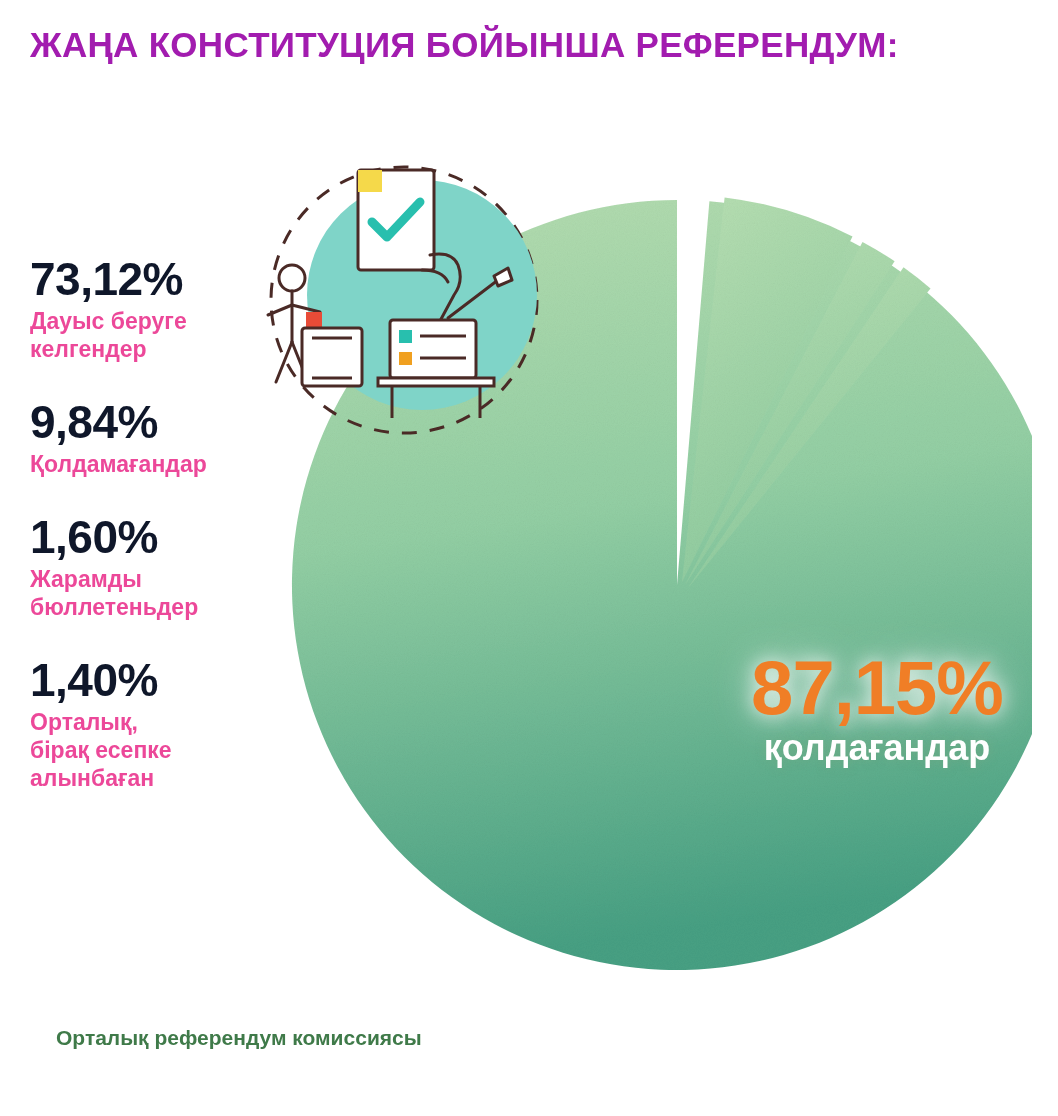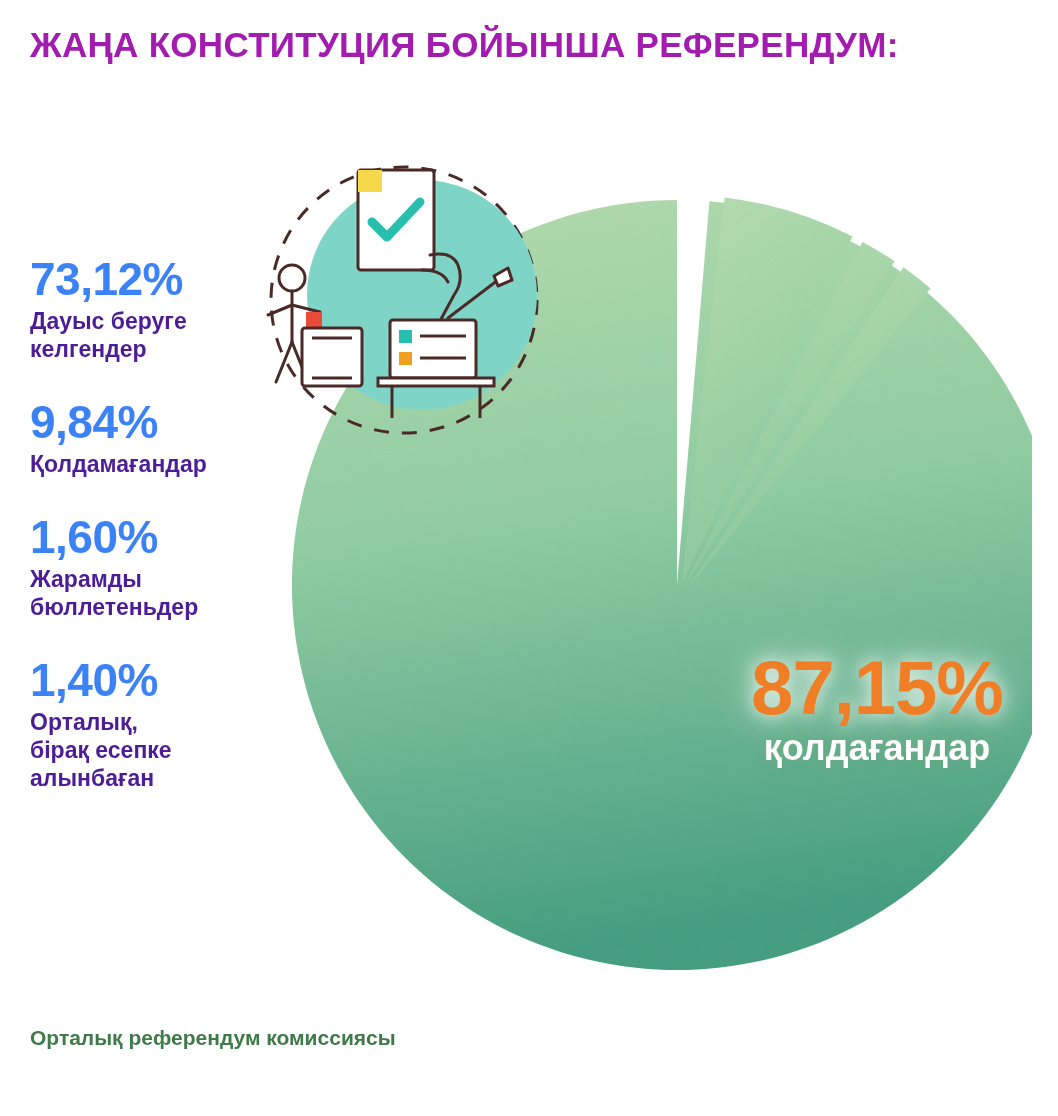--- a/index.html
+++ b/index.html
@@ -32,28 +32,28 @@
 
   
   .legend {
     position: absolute;
     left: 30px;
     top: 256px;
     width: 250px;
   }
   .legend-item { margin-bottom: 36px; }
   .legend-value {
-    color: #3b82f6;
+    color: #0f172a;
     font-weight: bold;
     font-size: 46px;
     line-height: 1.04;
     letter-spacing: -0.5px;
   }
   .legend-label {
-    color: #4c1d95;
+    color: #ec4899;
     font-weight: bold;
     font-size: 23px;
     line-height: 1.22;
     margin-top: 3px;
   }
 
   
   .chart-wrap {
     position: absolute;
     left: 272px;
@@ -109,20 +109,21 @@
     font-weight: bold;
     font-size: 21px;
     line-height: 1.3;
   }
   .source-text {
     color: #3f7a49;
     font-weight: bold;
     font-size: 21px;
     line-height: 1.35;
     margin-top: 2px;
+    margin-left: 26px;
   }
 </style>
 </head>
 <body>
 
 <div class="title">
   <span class="line">ЖАҢА КОНСТИТУЦИЯ БОЙЫНША РЕФЕРЕНДУМ:</span>
 </div>
 
 <div class="legend">

